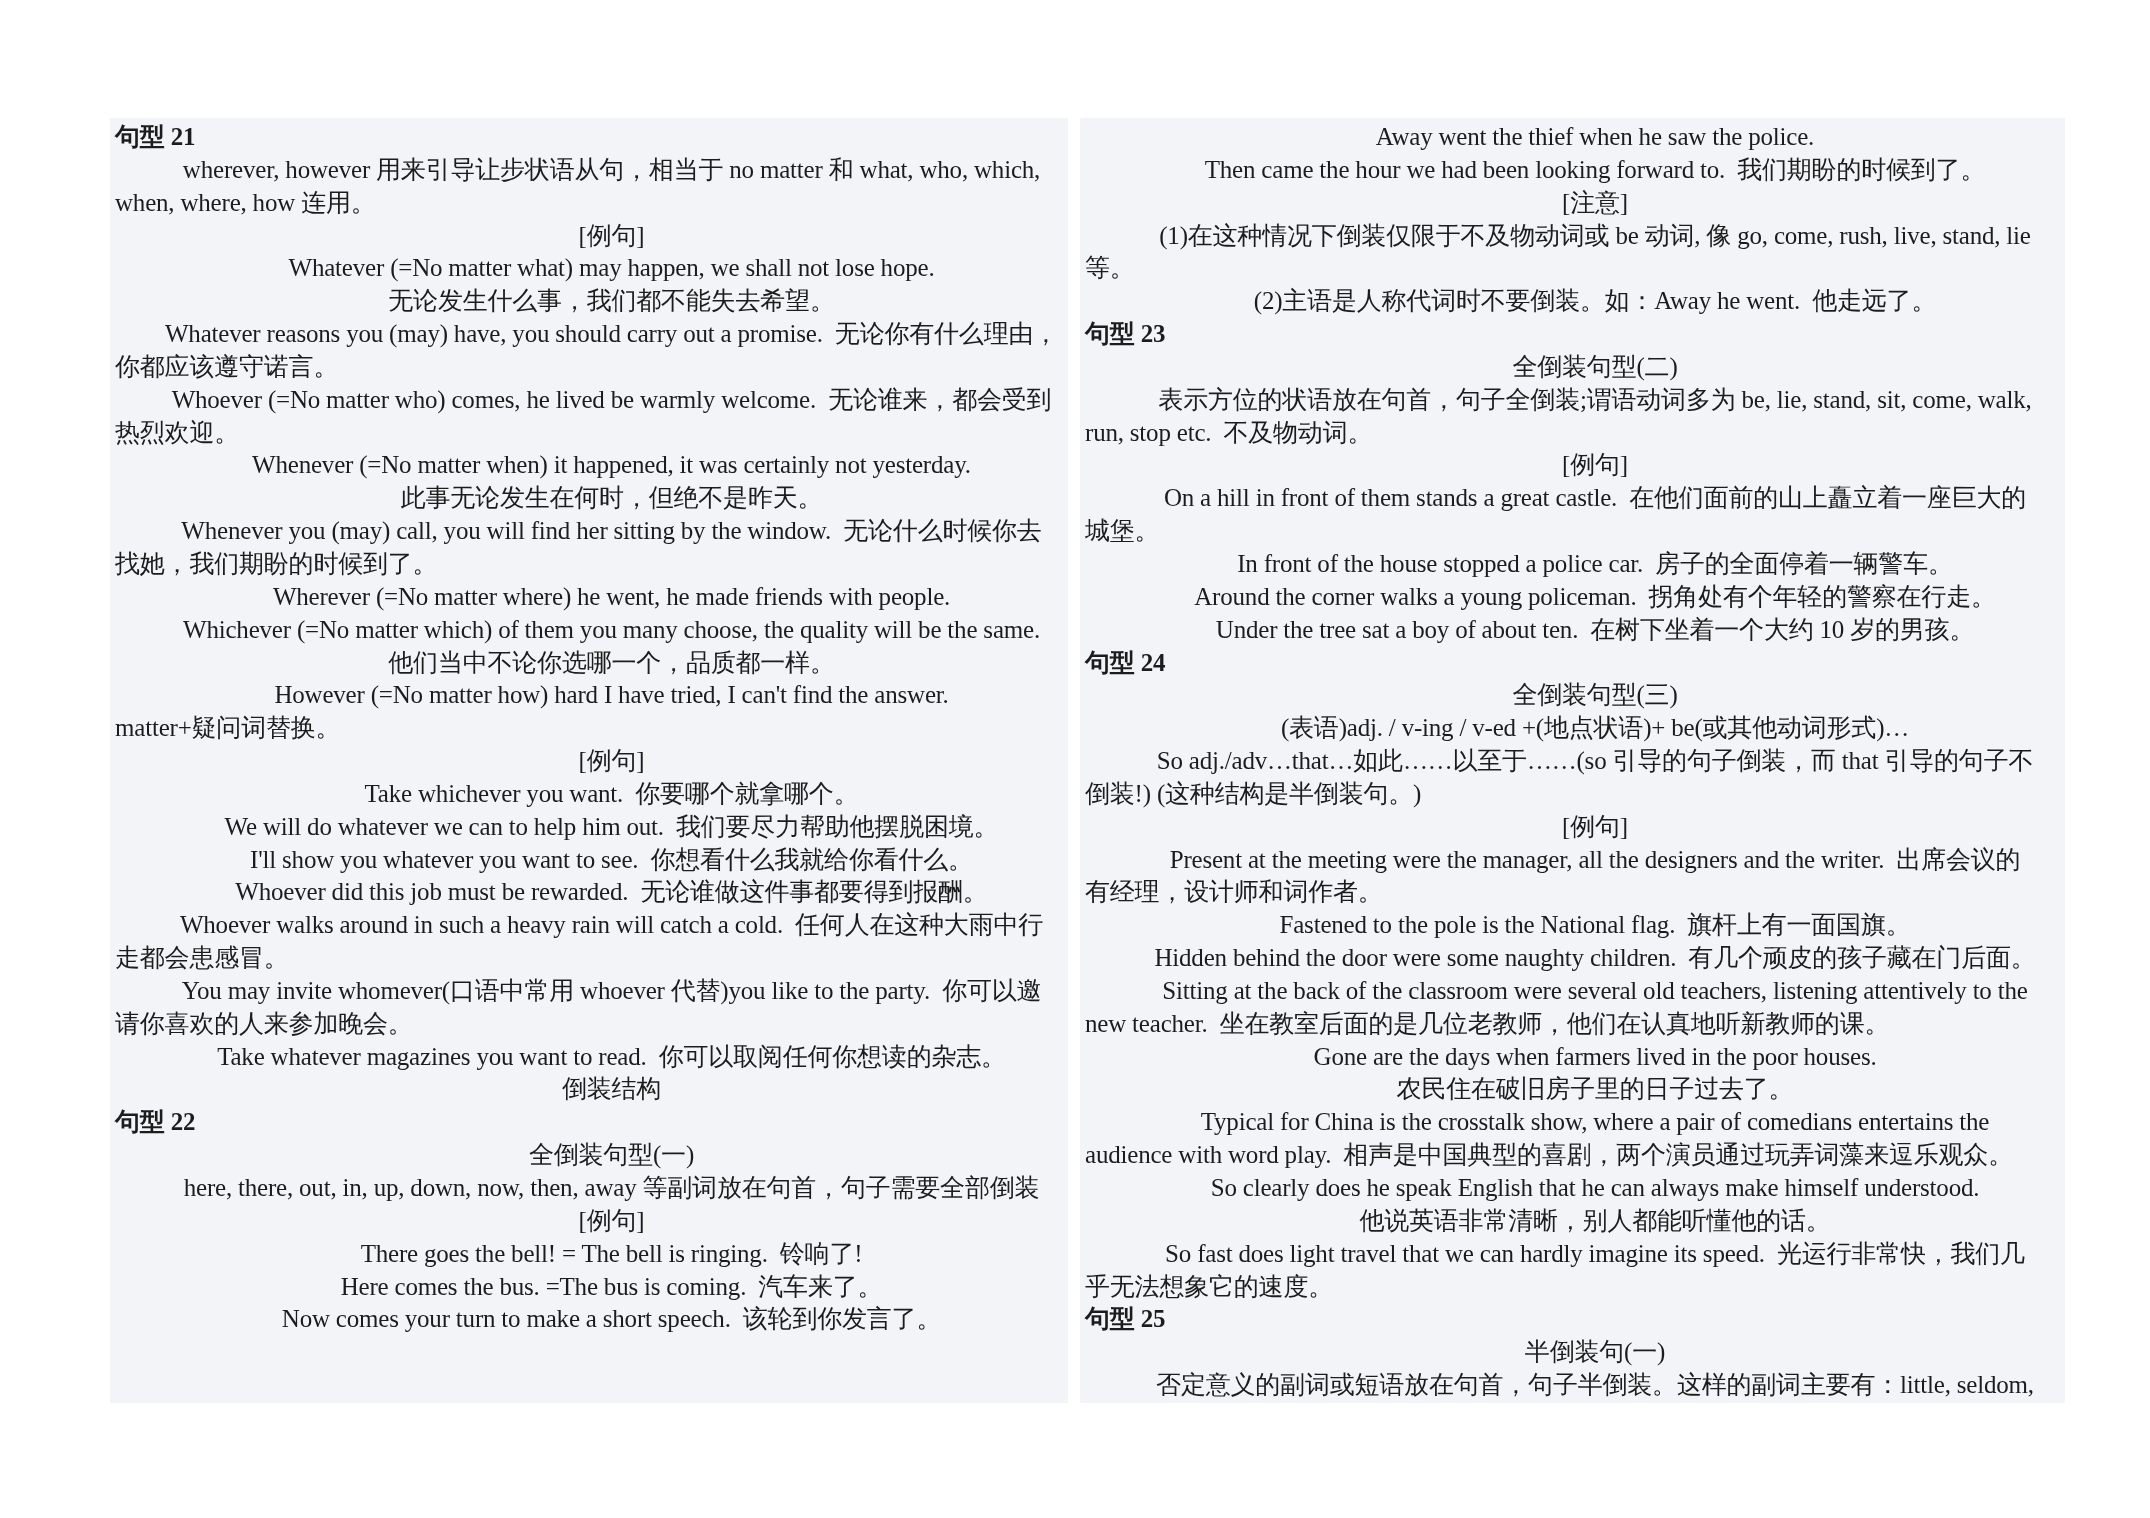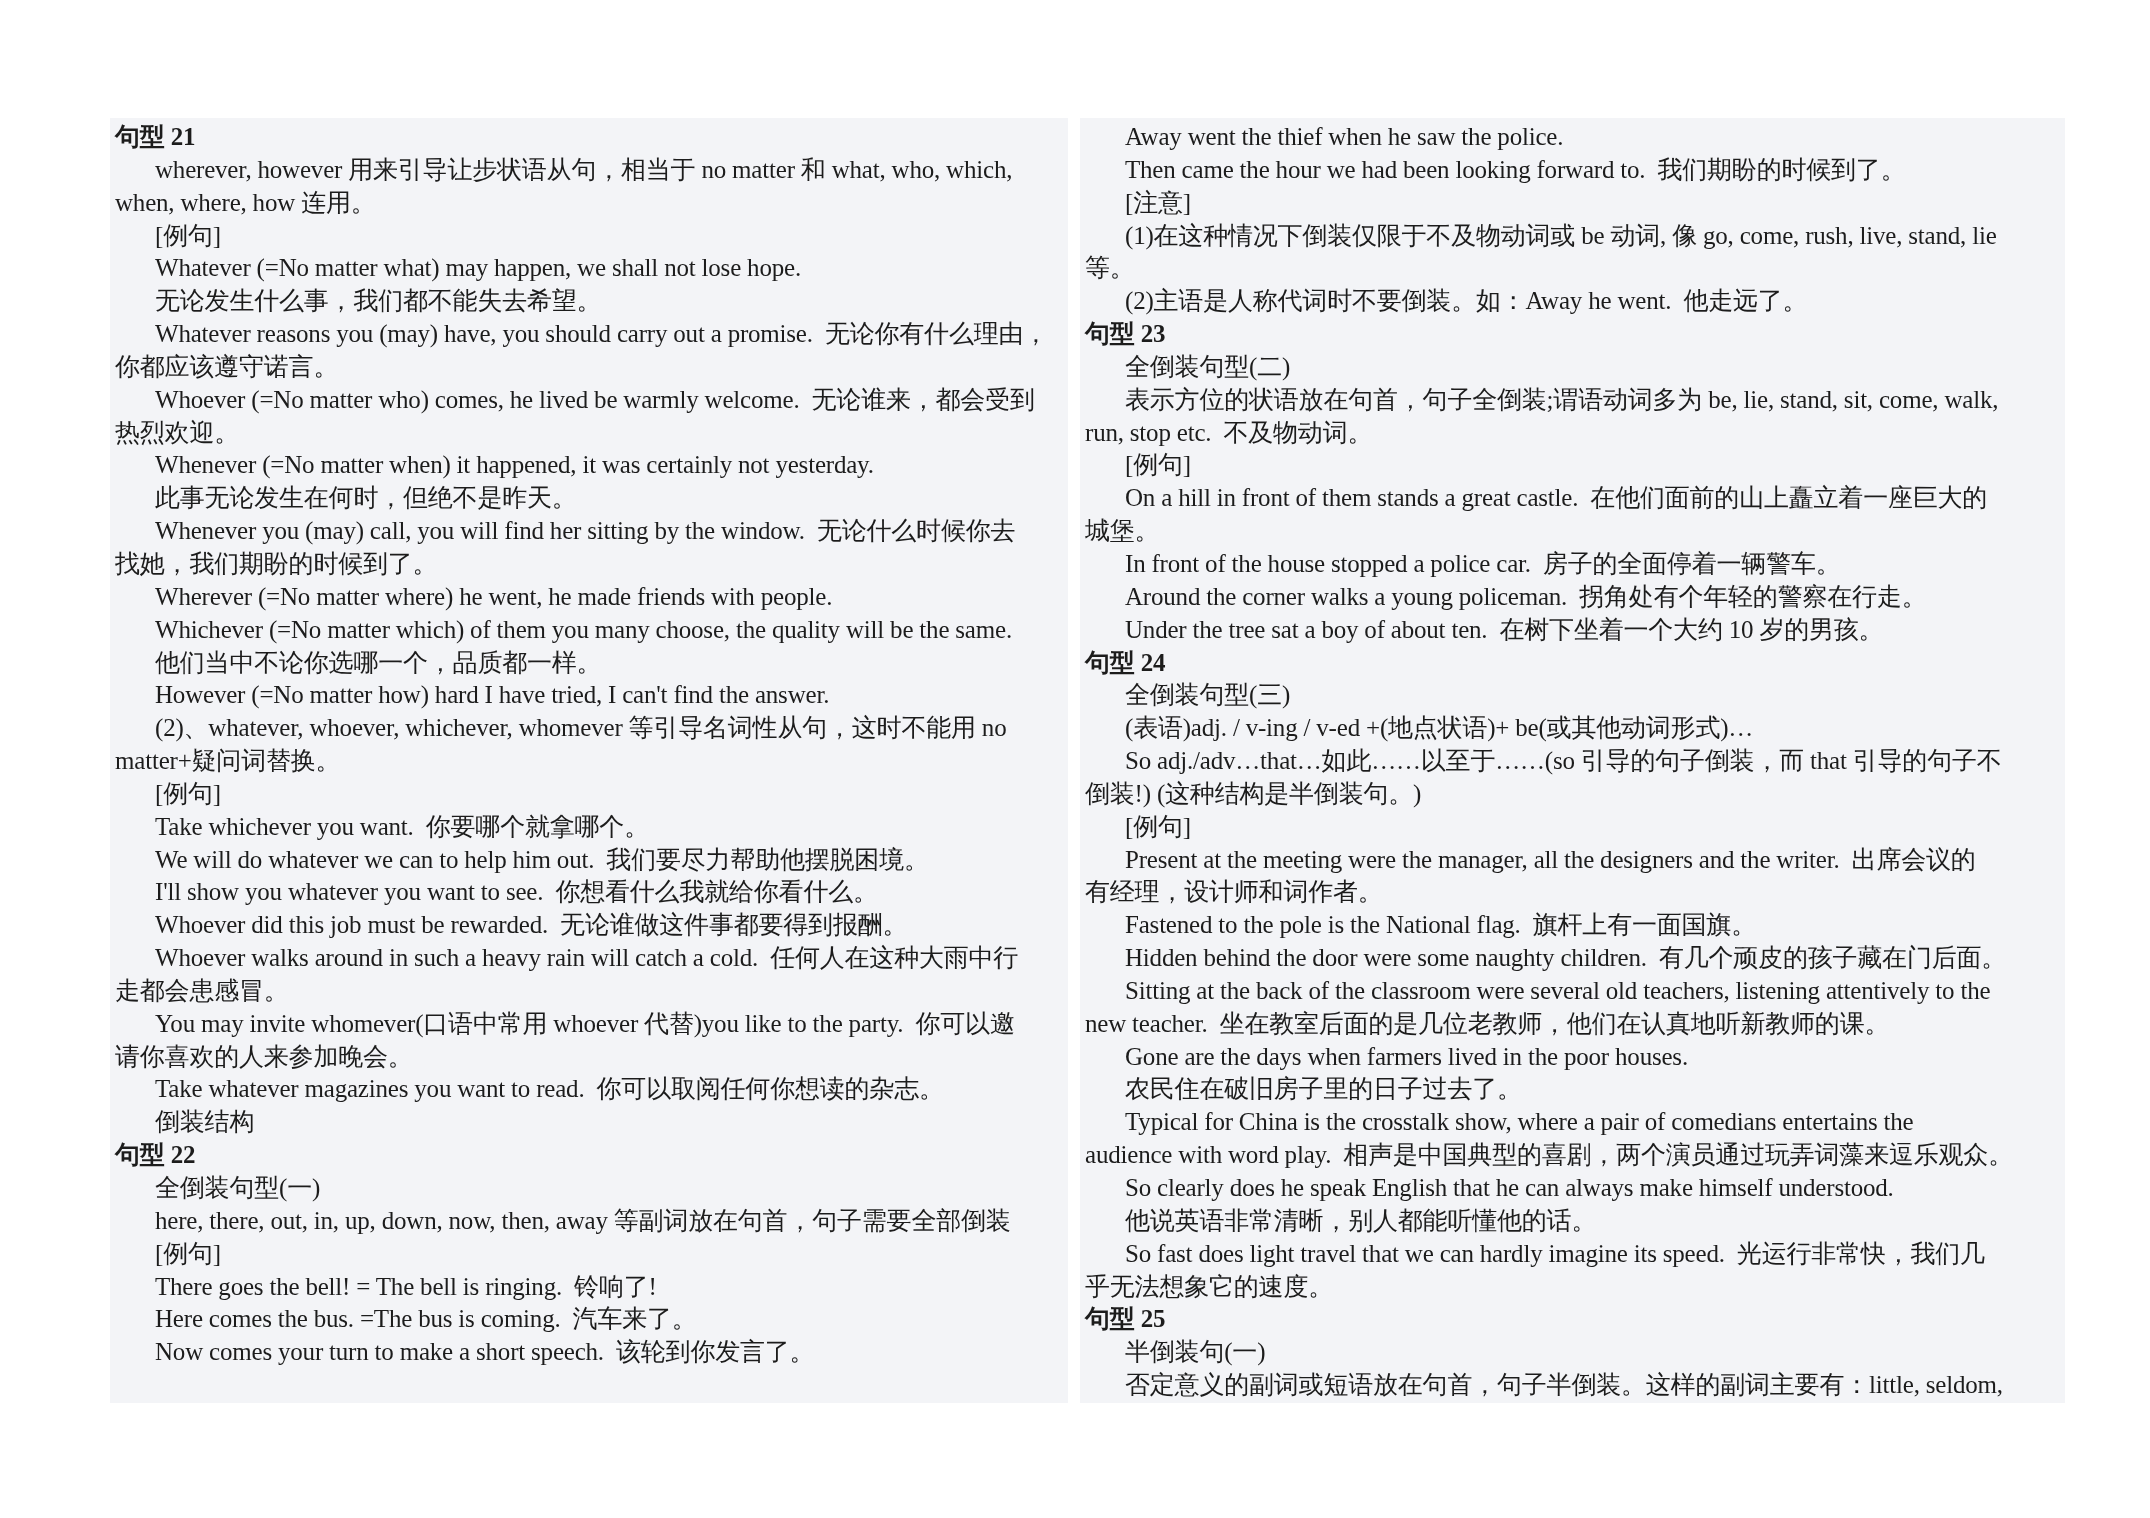--- a/index.html
+++ b/index.html
@@ -28,21 +28,21 @@
   .col-left  { left: 110px;  width: 958px; }
   .col-right { left: 1080px; width: 985px; }
   .line {
     height: 32.85px;
     line-height: 32.85px;
     font-size: 25px;
     letter-spacing: -0.2px;
     white-space: pre;
     padding-left: 5px;
   }
-  .line.indent  { padding-left: 45px; }
+  .line.indent  { padding-left: 45px; text-align: center; }
   .line.heading { font-weight: 700; padding-left: 5px; }
 </style>
 </head>
 <body>
 
 <div class="page">
   <div class="col col-left">
       <div class="line heading">句型 21</div>
       <div class="line indent">wherever, however 用来引导让步状语从句，相当于 no matter 和 what, who, which,</div>
       <div class="line flush">when, where, how 连用。</div>
@@ -54,21 +54,20 @@
       <div class="line indent">Whoever (=No matter who) comes, he lived be warmly welcome.  无论谁来，都会受到</div>
       <div class="line flush">热烈欢迎。</div>
       <div class="line indent">Whenever (=No matter when) it happened, it was certainly not yesterday.</div>
       <div class="line indent">此事无论发生在何时，但绝不是昨天。</div>
       <div class="line indent">Whenever you (may) call, you will find her sitting by the window.  无论什么时候你去</div>
       <div class="line flush">找她，我们期盼的时候到了。</div>
       <div class="line indent">Wherever (=No matter where) he went, he made friends with people.</div>
       <div class="line indent">Whichever (=No matter which) of them you many choose, the quality will be the same.</div>
       <div class="line indent">他们当中不论你选哪一个，品质都一样。</div>
       <div class="line indent">However (=No matter how) hard I have tried, I can't find the answer.</div>
-      <div class="line indent">(2)、whatever, whoever, whichever, whomever 等引导名词性从句，这时不能用 no</div>
       <div class="line flush">matter+疑问词替换。</div>
       <div class="line indent">[例句]</div>
       <div class="line indent">Take whichever you want.  你要哪个就拿哪个。</div>
       <div class="line indent">We will do whatever we can to help him out.  我们要尽力帮助他摆脱困境。</div>
       <div class="line indent">I'll show you whatever you want to see.  你想看什么我就给你看什么。</div>
       <div class="line indent">Whoever did this job must be rewarded.  无论谁做这件事都要得到报酬。</div>
       <div class="line indent">Whoever walks around in such a heavy rain will catch a cold.  任何人在这种大雨中行</div>
       <div class="line flush">走都会患感冒。</div>
       <div class="line indent">You may invite whomever(口语中常用 whoever 代替)you like to the party.  你可以邀</div>
       <div class="line flush">请你喜欢的人来参加晚会。</div>

